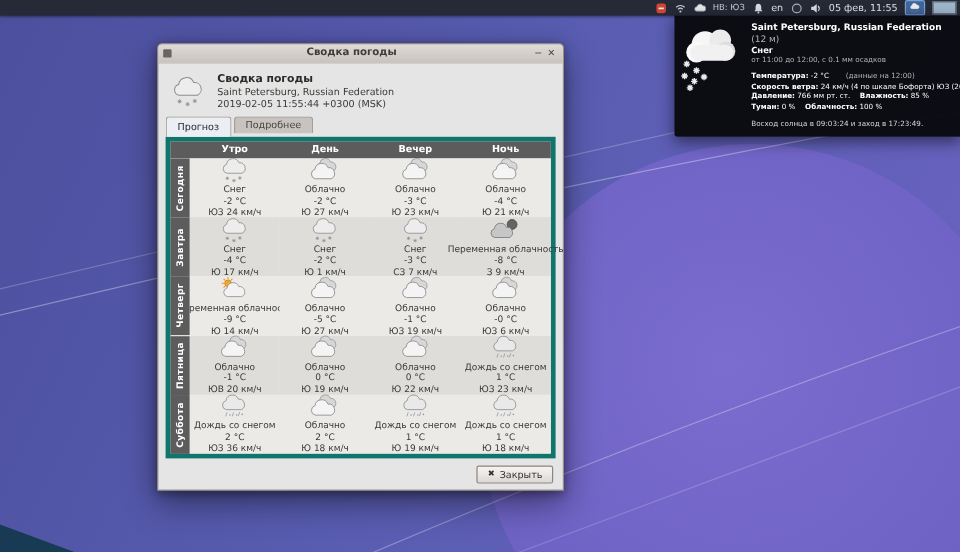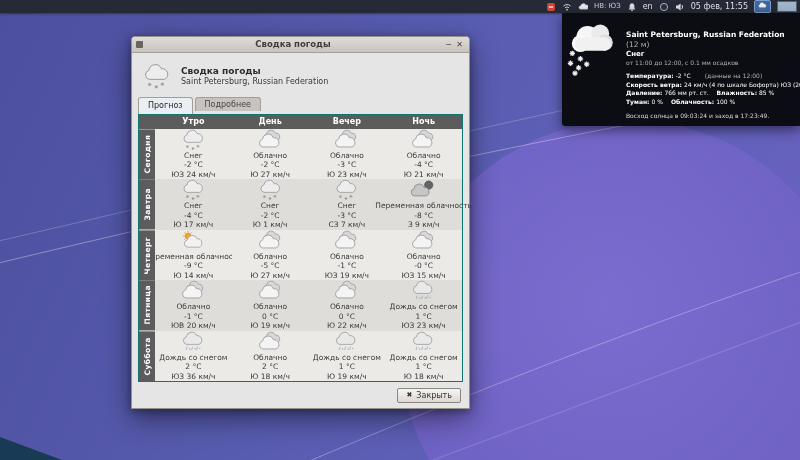--- a/index.html
+++ b/index.html
@@ -23,21 +23,21 @@
   .applet{width:15px;height:11px;border:1px solid #7aa0cc;background:#3f66a0;border-radius:2px;
     display:inline-flex;align-items:center;justify-content:center;}
   .wsswitch{width:18px;height:9px;background:#9fb6cb;border:1px solid #55626f;display:inline-block;}
   
   .popup{position:absolute;top:13px;right:0;width:238px;z-index:40;
     background:rgba(8,9,13,0.96);color:#fff;display:flex;gap:4px;
     padding:5px 4px 7px 4px;border-radius:0 0 0 3px;box-sizing:border-box;
     box-shadow:0 4px 12px rgba(0,0,0,.5);}
   .popup-iconcol{width:56px;flex:none;}
   .popup-text{flex:1;min-width:0;}
-  .p-title{font-size:7.5px;line-height:10px;margin-top:12px;}
+  .p-title{font-size:7.5px;line-height:10px;}
   .p-title .loc{font-weight:bold;}
   .p-cond{font-size:7px;font-weight:bold;line-height:9px;}
   .p-period{font-size:6px;line-height:8px;}
   .p-details{margin-top:5px;}
   .p-line{font-size:6px;line-height:8.5px;white-space:nowrap;}
   .p-line .b{font-weight:bold;}
   .p-line .sp{margin-left:8px;}
   .p-line .note{margin-left:14px;}
   .dim{color:#b3b3b3;}
   .p-sun{margin-top:6px;font-size:6px;color:#d9d9d9;}
@@ -53,21 +53,21 @@
   .tb-title{flex:1;text-align:center;font-size:8.5px;font-weight:bold;color:#403c38;line-height:15px;}
   .tb-btn{width:11px;font-size:8px;color:#4a453f;text-align:center;line-height:15px;flex:none;cursor:default;}
   .win-header{display:flex;gap:8px;align-items:center;padding:6px 9px 4px 9px;height:44px;box-sizing:border-box;flex:none;}
   .win-header .h-title{font-size:9px;font-weight:bold;color:#2d2a27;line-height:11px;}
   .win-header .h-sub{font-size:8px;color:#3c3935;line-height:10px;}
   .tabs{display:flex;align-items:flex-start;padding:0 6px;height:17px;flex:none;gap:2px;}
   .tab{font-size:8px;padding:0 9px;background:#c8c3bf;color:#4a453f;
     border:1px solid #a49e98;border-bottom:none;border-radius:3px 3px 0 0;
     height:13px;line-height:13px;margin-bottom:-1px;}
   .tab.active{background:#ebeff4;color:#1e222a;height:16px;line-height:16px;z-index:2;position:relative;}
-  .ftable{flex:1;margin:0 6px;border:1px solid #0f766e;display:flex;flex-direction:column;background:#e8e6e3;min-height:0;}
+  .ftable{flex:1;margin:0 6px;border:4px solid #0f766e;display:flex;flex-direction:column;background:#e8e6e3;min-height:0;}
   .fthead{display:flex;height:14px;flex:none;background:#5c5c5c;}
   .fthead .corner{width:16px;flex:none;}
   .fthead .fcol{flex:1;color:#fff;font-size:8px;font-weight:bold;text-align:center;line-height:14px;}
   .ftbody{flex:1;display:flex;flex-direction:column;min-height:0;}
   .frow{flex:1;display:flex;min-height:0;}
   .frow:nth-child(odd) .fcell{background:#eceae7;}
   .frow:nth-child(even) .fcell{background:#dfddd9;}
   .rowlabel{width:16px;flex:none;background:#5c5c5c;color:#fff;font-size:7.5px;font-weight:bold;
     display:flex;align-items:center;justify-content:center;
     writing-mode:vertical-rl;transform:rotate(180deg);letter-spacing:.4px;}
@@ -228,20 +228,21 @@
     <span class="tb-btn">✕</span>
   </div>
 
   <div class="win-header">
     <svg width="32" height="27" viewBox="0 0 48 40">
         <use href="#i-snow"></use>
       </svg>
     <div>
       <div class="h-title">Сводка погоды</div>
       <div class="h-sub">Saint Petersburg, Russian Federation</div>
+      <div class="h-sub">2019-02-05 11:55:44 +0300 (MSK)</div>
     </div>
   </div>
 
   <div class="tabs">
     <span class="tab active">Прогноз</span>
     <span class="tab">Подробнее</span>
   </div>
 
   <div class="ftable">
     <div class="fthead">
@@ -347,21 +348,21 @@
             <div class="condition">Облачно</div>
             <div class="temperature">-1 °C</div>
             <div class="wind">ЮЗ 19 км/ч</div>
           </div>
           <div class="fcell">
             <svg class="wicon" viewBox="0 0 48 40">
               <use href="#i-cloudy"></use>
             </svg>
             <div class="condition">Облачно</div>
             <div class="temperature">-0 °C</div>
-            <div class="wind">ЮЗ 15 км/ч</div>
+            <div class="wind">ЮЗ 6 км/ч</div>
           </div>
         </div>
         <div class="frow">
           <div class="rowlabel">Пятница</div>
           <div class="fcell">
             <svg class="wicon" viewBox="0 0 48 40">
               <use href="#i-cloudy"></use>
             </svg>
             <div class="condition">Облачно</div>
             <div class="temperature">-1 °C</div>

